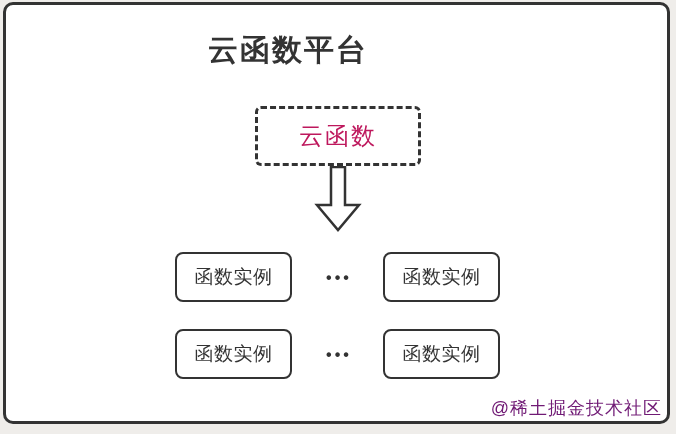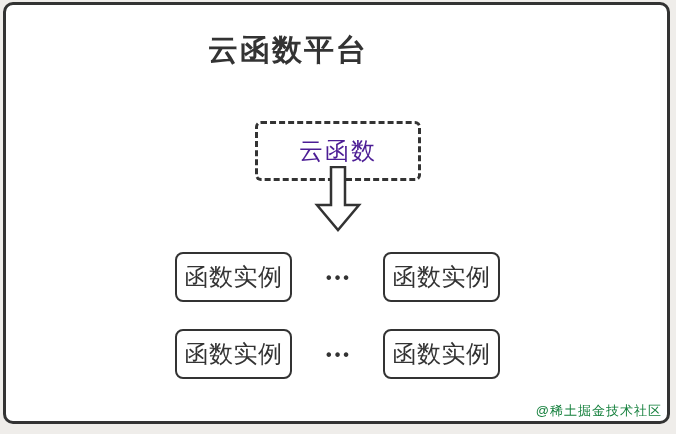--- a/index.html
+++ b/index.html
@@ -37,51 +37,51 @@
     width: 576px;
     text-align: center;
     font-size: 30px;
     font-weight: 700;
     letter-spacing: 2px;
     color: #333333;
   }
   .dashed-box {
     position: absolute;
     left: 255px;
-    top: 121px;
+    top: 106px;
     width: 160px;
     height: 54px;
     border: 3px dashed #333333;
     border-radius: 6px;
     background: #ffffff;
     display: flex;
     align-items: center;
     justify-content: center;
     font-size: 24px;
     letter-spacing: 2px;
-    color: #4c1d95;
+    color: #be185d;
   }
   .down-arrow {
     position: absolute;
     left: 314px;
     top: 166px;
     width: 48px;
     height: 66px;
   }
   .instance-box {
     position: absolute;
     width: 113px;
     height: 46px;
     border: 2.5px solid #333333;
     border-radius: 8px;
     background: #ffffff;
     display: flex;
     align-items: center;
     justify-content: center;
-    font-size: 24px;
+    font-size: 19px;
     letter-spacing: 0.5px;
     color: #333333;
   }
   .box-r1c1 { left: 175px; top: 252px; }
   .box-r1c2 { left: 383px; top: 252px; }
   .box-r2c1 { left: 175px; top: 329px; }
   .box-r2c2 { left: 383px; top: 329px; }
   .dots {
     position: absolute;
     width: 60px;
@@ -91,22 +91,22 @@
     letter-spacing: 3px;
     color: #333333;
     line-height: 16px;
   }
   .dots-row1 { left: 309px; top: 270px; }
   .dots-row2 { left: 309px; top: 347px; }
   .watermark {
     position: absolute;
     right: 14px;
     bottom: 14px;
-    font-size: 13px;
-    color: #15803d;
+    font-size: 18px;
+    color: #701a75;
     letter-spacing: 1px;
     margin-left: 8px;
   }
 </style>
 </head>
 <body>
 
 <div class="canvas">
 
   <div class="card"></div>

